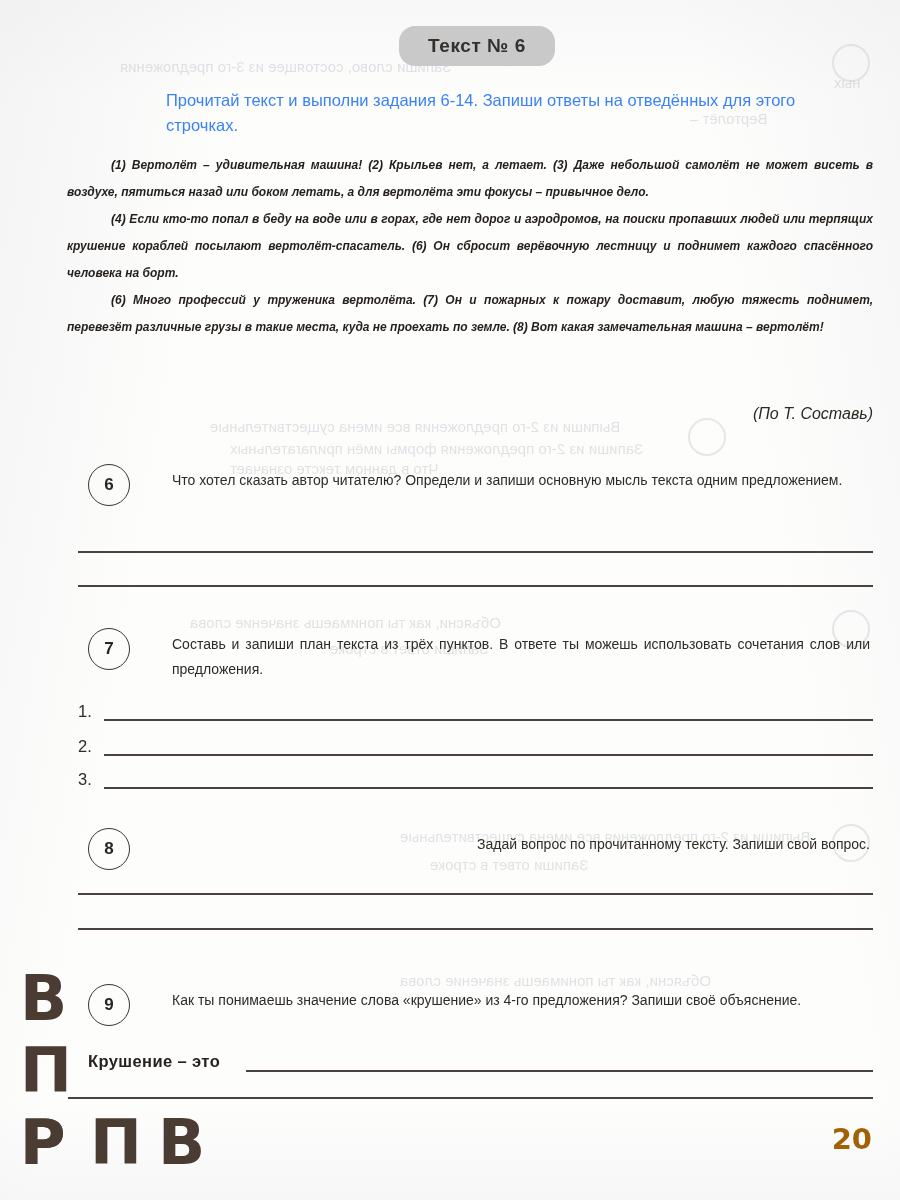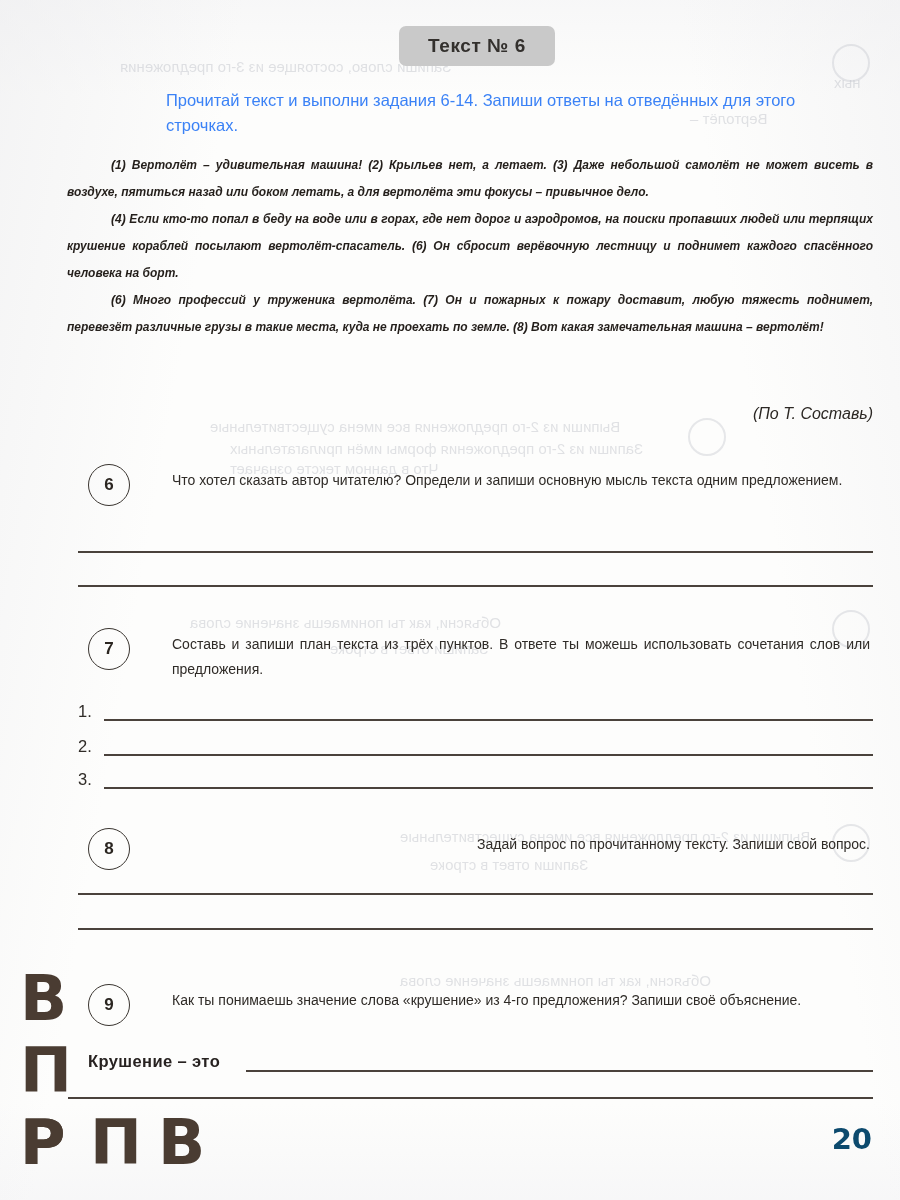--- a/index.html
+++ b/index.html
@@ -48,21 +48,21 @@
   }
 
   
   .text-chip {
     position: absolute;
     left: 399px;
     top: 26px;
     width: 156px;
     height: 40px;
     background: #c9c9c9;
-    border-radius: 7px;
+    border-radius: 16px;
     display: flex;
     align-items: center;
     justify-content: center;
   }
   .text-chip span {
     font-size: 19px;
     font-weight: bold;
     letter-spacing: 0.6px;
     color: #33302d;
   }
@@ -179,21 +179,21 @@
     line-height: 1;
     font-family: "DejaVu Sans", sans-serif;
   }
 
   .page-num {
     position: absolute;
     right: 28px;
     top: 1122px;
     font-size: 29px;
     font-weight: bold;
-    color: #0c4a6e;
+    color: #a16207;
     font-family: "DejaVu Sans", sans-serif;
   }
 </style>
 </head>
 <body>
 
 <div class="page">
 
   <div class="paper-tint"></div>
 

